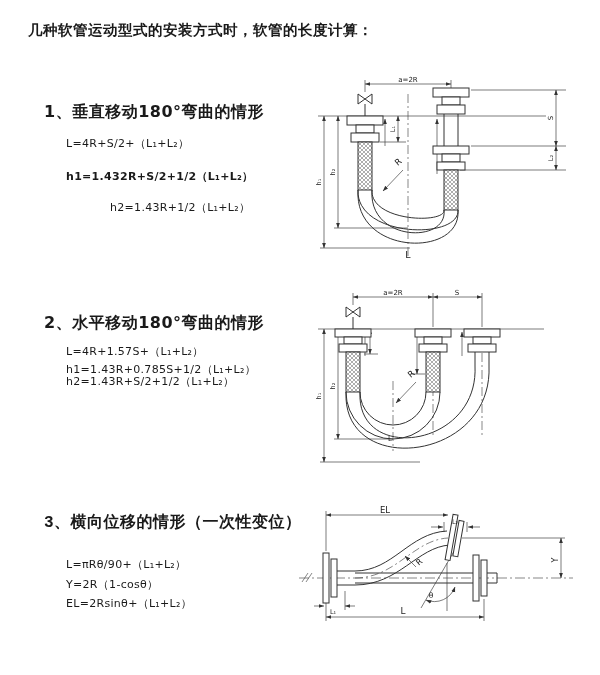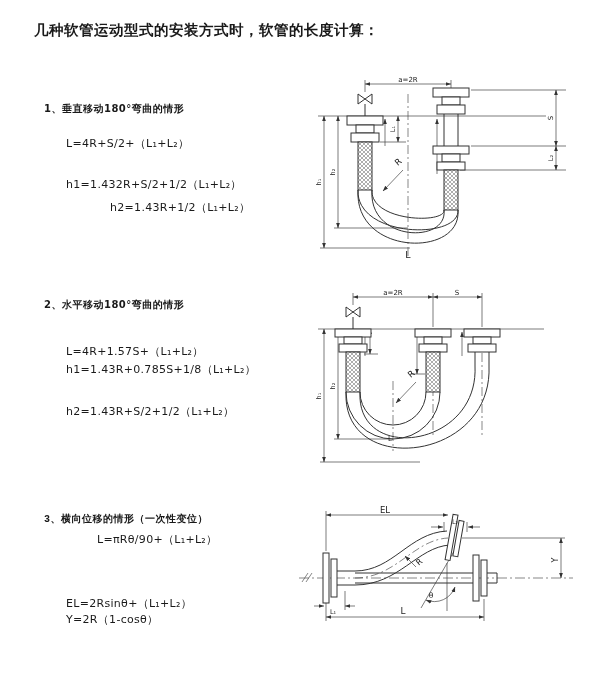--- a/index.html
+++ b/index.html
@@ -1,33 +1,33 @@
 <!DOCTYPE html>
 <html><head>
 <meta charset="utf-8">
 <style>
   html,body{margin:0;padding:0;}
   body{
     width:600px;height:675px;background:#ffffff;position:relative;overflow:hidden;
     font-family:"DejaVu Sans","Liberation Sans",sans-serif;color:#1a1a1a;
   }
-  .page-title{position:absolute;left:34px;top:21px;font-size:14.5px;font-weight:bold;letter-spacing:.5px;}
-  .sec-h{position:absolute;left:44px;font-size:10px;font-weight:bold;letter-spacing:.5px;}
+  .page-title{position:absolute;left:28px;top:21px;font-size:14.5px;font-weight:bold;letter-spacing:.5px;}
+  .sec-h{position:absolute;left:44px;font-size:16px;font-weight:bold;letter-spacing:.5px;}
   .formula{position:absolute;left:66px;font-size:11px;letter-spacing:.3px;}
   .diag{position:absolute;}
   svg text{fill:#222;font-family:"DejaVu Sans","Liberation Sans",sans-serif;}
 </style>
 </head>
 <body>
 
 <div class="page-title">几种软管运动型式的安装方式时，软管的长度计算：</div>
 
 <div class="sec-h" style="top:102px;">1、垂直移动180°弯曲的情形</div>
 <div class="formula" style="top:136px;">L=4R+S/2+（L₁+L₂）</div>
-<div class="formula" style="top:177px;">h1=1.432R+S/2+1/2（L₁+L₂）</div>
+<div class="formula" style="top:169px;font-weight:bold;">h1=1.432R+S/2+1/2（L₁+L₂）</div>
 <div class="formula" style="top:200px;margin-left:44px;">h2=1.43R+1/2（L₁+L₂）</div>
 
 <svg class="diag" style="left:310px;top:70px;" width="280" height="190" viewBox="0 0 280 190">
   <defs>
     <marker id="m1" viewBox="0 0 10 10" refX="9.5" refY="5" markerWidth="8" markerHeight="8" orient="auto-start-reverse">
       <path d="M0,1.5 L10,5 L0,8.5 z" fill="#333"></path>
     </marker>
     <pattern id="cr1" width="4" height="4" patternUnits="userSpaceOnUse">
       <rect width="4" height="4" fill="#fff"></rect>
       <path d="M0,0L4,4M4,0L0,4" stroke="#777" stroke-width="0.6"></path>
@@ -85,24 +85,24 @@
   <text x="98" y="11.5" font-size="7" text-anchor="middle">a=2R</text>
   <text transform="rotate(-90 10.5 112)" x="10.5" y="112" font-size="6.5" text-anchor="middle">h₁</text>
   <text transform="rotate(-90 24.5 102)" x="24.5" y="102" font-size="6.5" text-anchor="middle">h₂</text>
   <text transform="rotate(-90 84.5 59)" x="84.5" y="59" font-size="6.5" text-anchor="middle">L₁</text>
   <text transform="rotate(-90 242.5 48)" x="242.5" y="48" font-size="7" text-anchor="middle">S</text>
   <text transform="rotate(-90 242.5 88)" x="242.5" y="88" font-size="6.5" text-anchor="middle">L₂</text>
   <text transform="rotate(-40 90 94)" x="90" y="94" font-size="8.5" text-anchor="middle">R</text>
   <text x="98" y="188" font-size="9.5" text-anchor="middle">L</text>
 </svg>
 
-<div class="sec-h" style="top:298px;">2、水平移动180°弯曲的情形</div>
+<div class="sec-h" style="top:313px;">2、水平移动180°弯曲的情形</div>
 <div class="formula" style="top:344px;">L=4R+1.57S+（L₁+L₂）</div>
-<div class="formula" style="top:362px;">h1=1.43R+0.785S+1/8（L₁+L₂）</div>
-<div class="formula" style="top:404px;">h2=1.43R+S/2+1/2（L₁+L₂）</div>
+<div class="formula" style="top:362px;">h1=1.43R+0.785S+1/2（L₁+L₂）</div>
+<div class="formula" style="top:374px;">h2=1.43R+S/2+1/2（L₁+L₂）</div>
 
 <svg class="diag" style="left:312px;top:286px;" width="278" height="178" viewBox="0 0 278 178">
   <defs>
     <marker id="m2" viewBox="0 0 10 10" refX="9.5" refY="5" markerWidth="8" markerHeight="8" orient="auto-start-reverse">
       <path d="M0,1.5 L10,5 L0,8.5 z" fill="#333"></path>
     </marker>
     <pattern id="cr2" width="4" height="4" patternUnits="userSpaceOnUse">
       <rect width="4" height="4" fill="#fff"></rect>
       <path d="M0,0L4,4M4,0L0,4" stroke="#777" stroke-width="0.6"></path>
     </pattern>
@@ -161,22 +161,22 @@
 
   <text x="81" y="8.5" font-size="7" text-anchor="middle">a=2R</text>
   <text x="145" y="8.5" font-size="7" text-anchor="middle">S</text>
   <text transform="rotate(-90 9 110)" x="9" y="110" font-size="6.5" text-anchor="middle">h₁</text>
   <text transform="rotate(-90 23 100)" x="23" y="100" font-size="6.5" text-anchor="middle">h₂</text>
   <text transform="rotate(-40 101 90)" x="101" y="90" font-size="8.5" text-anchor="middle">R</text>
   <text x="78" y="155" font-size="7" text-anchor="middle">L</text>
 </svg>
 
 <div class="sec-h" style="top:512px;font-family:Liberation Mono, monospace;">3、横向位移的情形（一次性变位）</div>
-<div class="formula" style="top:532px;margin-left:31px;">L=πRθ/90+（L₁+L₂）</div>
-<div class="formula" style="top:577px;margin-top:35px;">Y=2R（1-cosθ）</div>
+<div class="formula" style="top:557px;">L=πRθ/90+（L₁+L₂）</div>
+<div class="formula" style="top:577px;">Y=2R（1-cosθ）</div>
 <div class="formula" style="top:596px;">EL=2Rsinθ+（L₁+L₂）</div>
 
 <svg class="diag" style="left:297px;top:503px;" width="302" height="150" viewBox="0 0 302 150">
   <defs>
     <marker id="m3" viewBox="0 0 10 10" refX="9.5" refY="5" markerWidth="8" markerHeight="8" orient="auto-start-reverse">
       <path d="M0,1.5 L10,5 L0,8.5 z" fill="#333"></path>
     </marker>
   </defs>
 
   <g stroke="#555" stroke-width="0.7">

